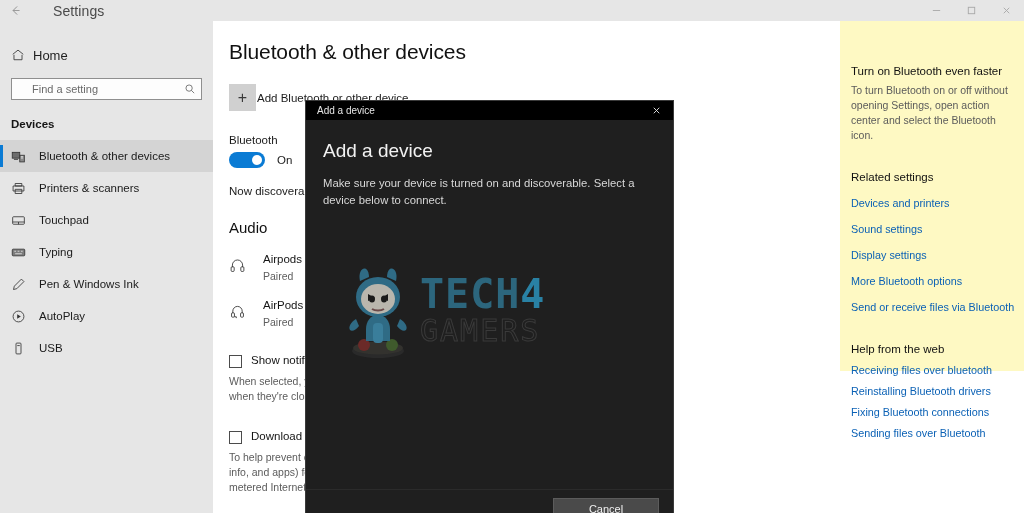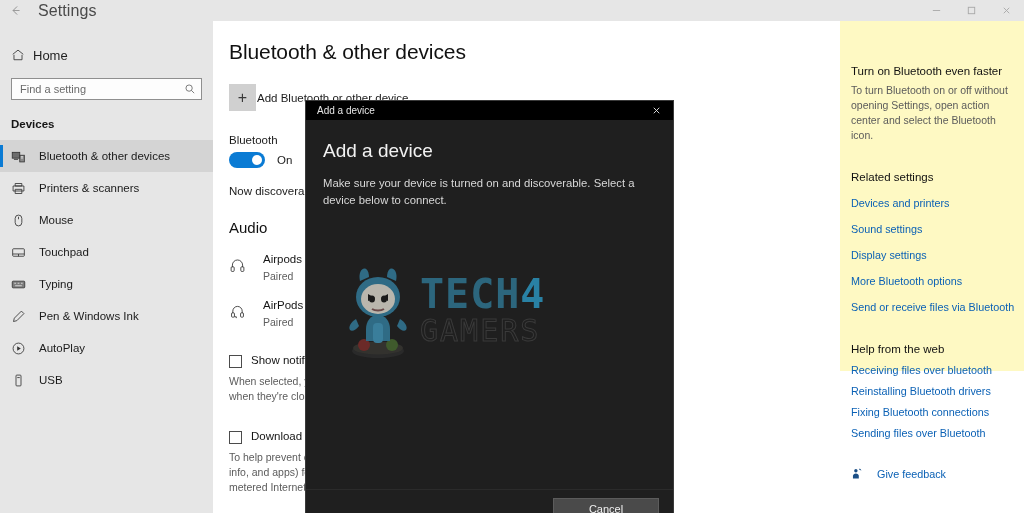--- a/index.html
+++ b/index.html
@@ -22,22 +22,22 @@
     width: 1024px; height: 21px;
     background: #e6e6e6;
     display: flex; align-items: center;
   }
   .tb-back {
     width: 30px; height: 21px;
     display: flex; align-items: center; justify-content: center;
     color: #8a8a8a; font-size: 11px;
   }
   .tb-title {
-    font-size: 16px; color: #4a4a4a;
-    margin-left: 8px; letter-spacing: .1px;
+    font-size: 14px; color: #4a4a4a;
+    margin-left: 23px; letter-spacing: .1px;
   }
   .tb-spacer { flex: 1; }
   .tb-btn {
     width: 35px; height: 21px;
     display: flex; align-items: center; justify-content: center;
     color: #a8a8a8; font-size: 10px;
   }
   .tb-btn svg { display:block; }
 
   
@@ -58,21 +58,21 @@
     margin: 10px 11px 0 11px;
     height: 22px;
     background: #fdfdfd;
     border: 1px solid #8f8f8f;
     display: flex; align-items: center;
   }
   .searchbox input {
     flex: 1; border: none; outline: none; background: transparent;
     font-family: "Liberation Sans", sans-serif;
     font-size: 11px; color: #3c3c3c;
-    padding-left: 8px;
+    padding-left: 20px;
   }
   .searchbox input::placeholder { color: #6a6a6a; }
   .searchbox .sico {
     width: 22px; display: flex; align-items: center; justify-content: center;
     color: #545454;
   }
 
   .nav-section {
     font-size: 11.5px; font-weight: bold; color: #151515;
     padding: 0 0 0 11px; margin-top: 18px;
@@ -329,29 +329,20 @@
         <span class="ico">
           <svg width="15" height="15" viewBox="0 0 18 18" fill="none" stroke="currentColor" stroke-width="1">
             <path d="M5 3h8v3H5z"></path>
               <path d="M2.5 6h13v6h-13z"></path>
               <path d="M5 10h8v5H5z"></path>
           </svg>
         </span>
         <span class="lbl">Printers &amp; scanners</span>
       </div>
 
-      <div class="nav-item">
-        <span class="ico">
-          <svg width="15" height="15" viewBox="0 0 18 18" fill="none" stroke="currentColor" stroke-width="1">
-            <rect x="5" y="2.5" width="8" height="13" rx="4"></rect>
-              <path d="M9 4.5v3"></path>
-          </svg>
-        </span>
-        <span class="lbl">Mouse</span>
-      </div>
 
       <div class="nav-item">
         <span class="ico">
           <svg width="15" height="15" viewBox="0 0 18 18" fill="none" stroke="currentColor" stroke-width="1">
             <rect x="2" y="4.5" width="14" height="9" rx="1"></rect>
               <path d="M2 10.8h14M9 10.8v2.7"></path>
           </svg>
         </span>
         <span class="lbl">Touchpad</span>
       </div>
@@ -477,30 +468,20 @@
     <a class="rp-link" href="#">More Bluetooth options</a>
     <a class="rp-link" href="#">Send or receive files via Bluetooth</a>
 
     <div class="rp-h3">Help from the web</div>
     <a class="rp-link tight" href="#">Receiving files over bluetooth</a>
     <a class="rp-link tight" href="#">Reinstalling Bluetooth drivers</a>
     <a class="rp-link tight" href="#">Fixing Bluetooth connections</a>
     <a class="rp-link tight" href="#">Sending files over Bluetooth</a>
 
     <div class="rp-foot">
-      <div class="rp-foot-row">
-        <span class="fico">
-          <svg width="13" height="13" viewBox="0 0 16 16" fill="currentColor">
-            <circle cx="6" cy="4.6" r="2.1"></circle>
-            <path d="M2.4 14v-3.1c0-1.8 1.6-3 3.6-3s3.6 1.2 3.6 3V14z"></path>
-            <path d="M10.6 1.8c1.3.5 2.1 1.6 2 2.8-.6-.8-1.6-1.3-2.7-1.3z"></path>
-          </svg>
-        </span>
-        <span class="flbl">Give feedback</span>
-      </div>
     </div>
   </div>
 
   <div class="dialog">
 
     <div class="dlg-bar">
       <span class="t">Add a device</span>
       <span class="sp"></span>
       <span class="dlg-close">
         <svg width="11" height="11" viewBox="0 0 12 12" stroke="currentColor" stroke-width="1">

